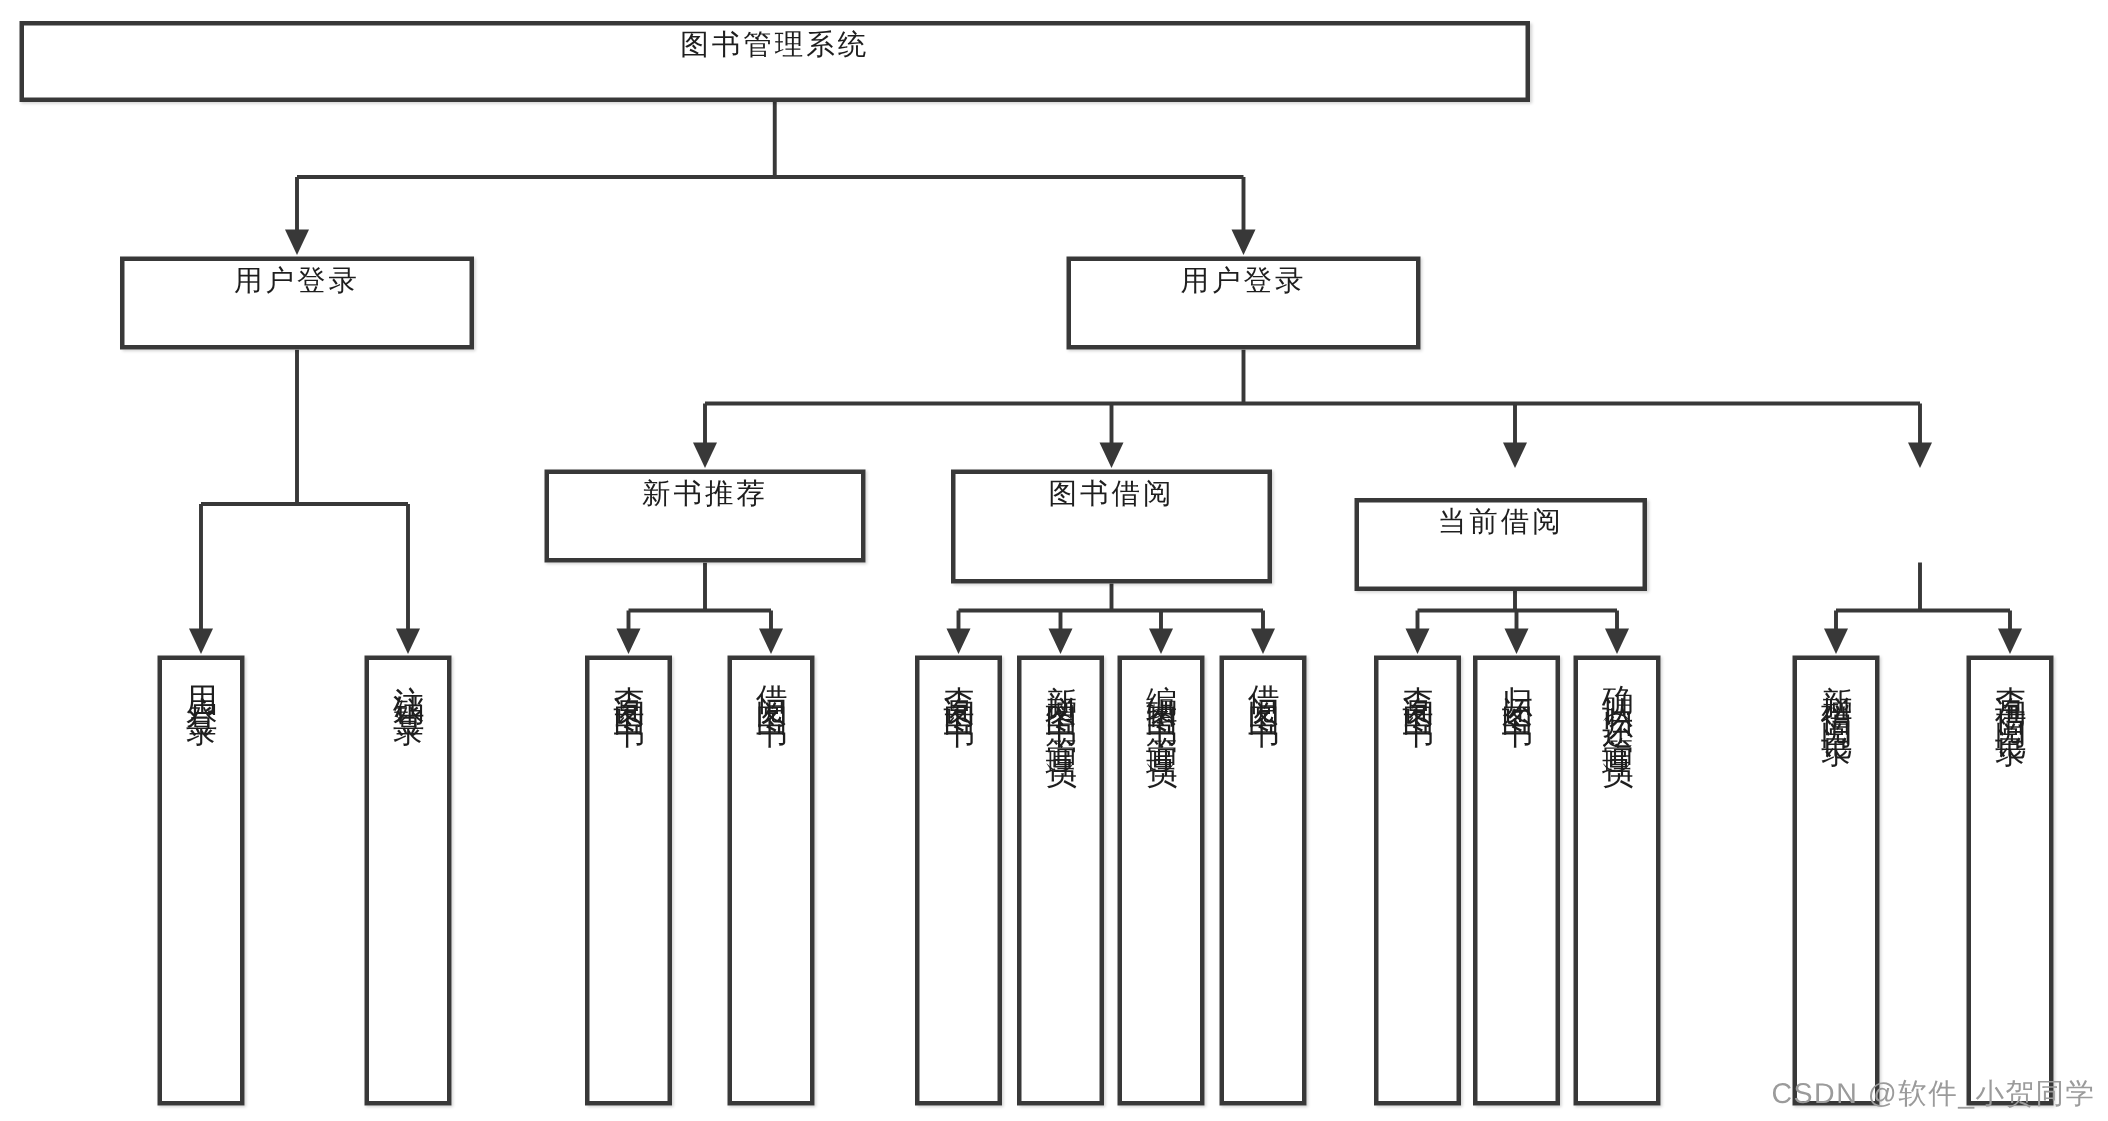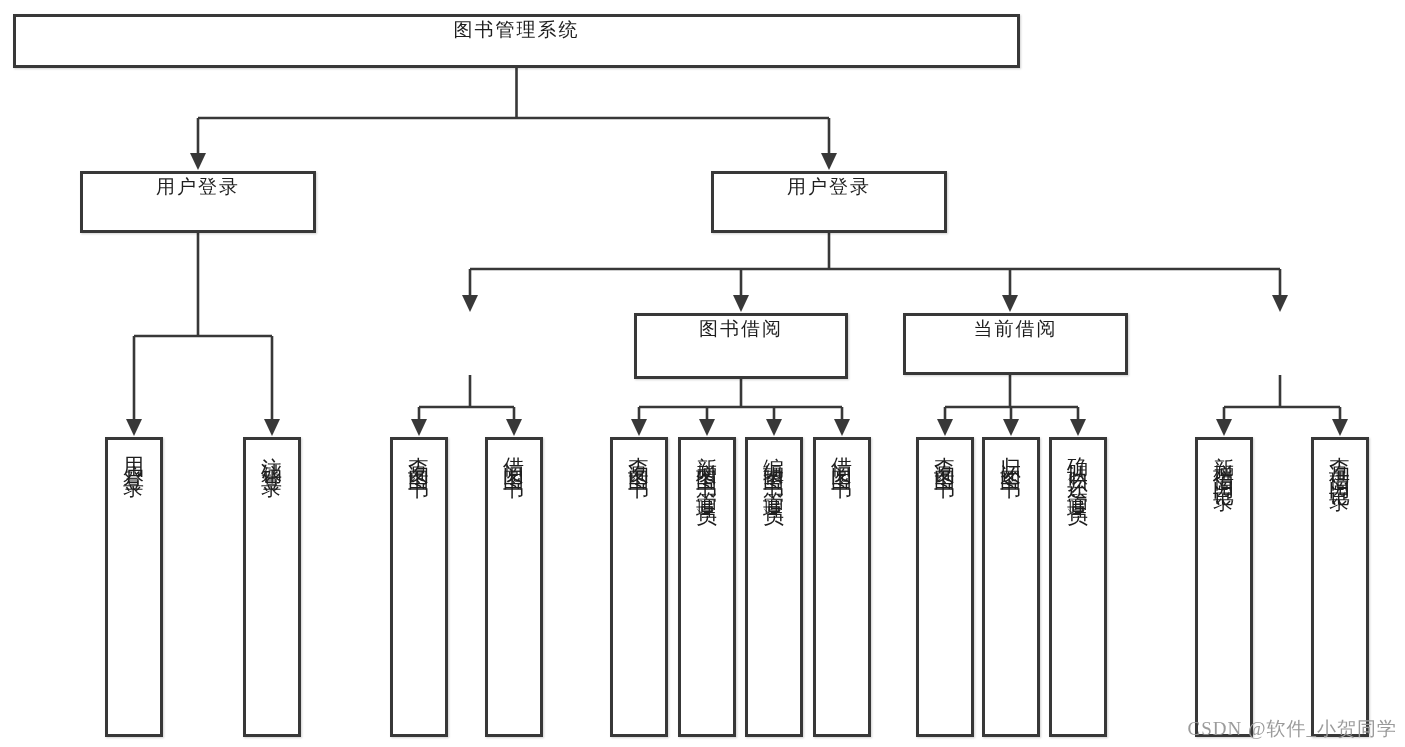--- a/index.html
+++ b/index.html
@@ -46,21 +46,20 @@
     white-space: nowrap;
   }
   .watermark {
     position: absolute;
     right: 8px;
     bottom: 5px;
     font-size: 19px;
     color: #9b9b9b;
     letter-spacing: 1px;
     white-space: nowrap;
-    font-family: Liberation Serif, serif;
   }
 </style>
 </head>
 <body>
 
 <div id="stage">
 
   <svg id="connectors" width="1405" height="747" viewBox="0 0 1405 747">
     <path fill="none" stroke="#383838" stroke-width="2.6" d="
       M516.5 68 V118
@@ -123,24 +122,27 @@
     <span class="hlabel">图书管理系统</span>
   </div>
 
   <div class="node" style="left:80px;top:171px;width:236px;height:62px">
     <span class="hlabel">用户登录</span>
   </div>
   <div class="node" style="left:711px;top:171px;width:236px;height:62px">
     <span class="hlabel">用户登录</span>
   </div>
 
-  <div class="node" style="left:634px;top:313px;width:214px;height:66px">
+  <div class="node" style="left:363px;top:313px;width:214px;height:62px">
+    <span class="hlabel">新书推荐</span>
+  </div>
+  <div class="node" style="left:634px;top:313px;width:214px;height:76px">
     <span class="hlabel">图书借阅</span>
   </div>
-  <div class="node" style="left:903px;top:313px;width:225px;height:62px">
+  <div class="node" style="left:903px;top:332px;width:195px;height:62px">
     <span class="hlabel">当前借阅</span>
   </div>
 
   <div class="node" style="left:105px;top:437px;width:58px;height:300px">
     <span class="vlabel">用户登录</span>
   </div>
   <div class="node" style="left:243px;top:437px;width:58px;height:300px">
     <span class="vlabel">注销登录</span>
   </div>
 

